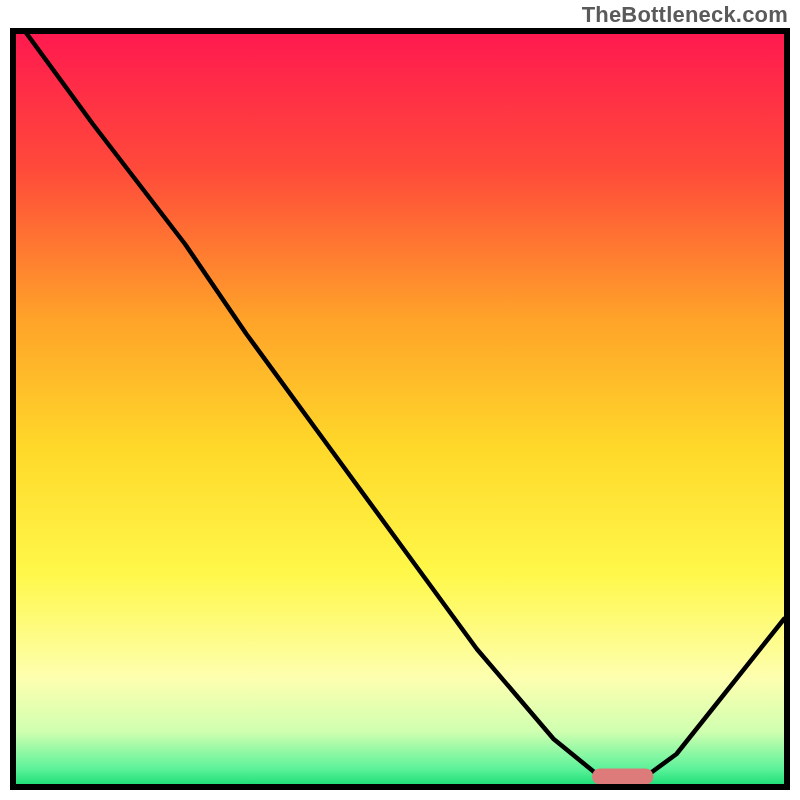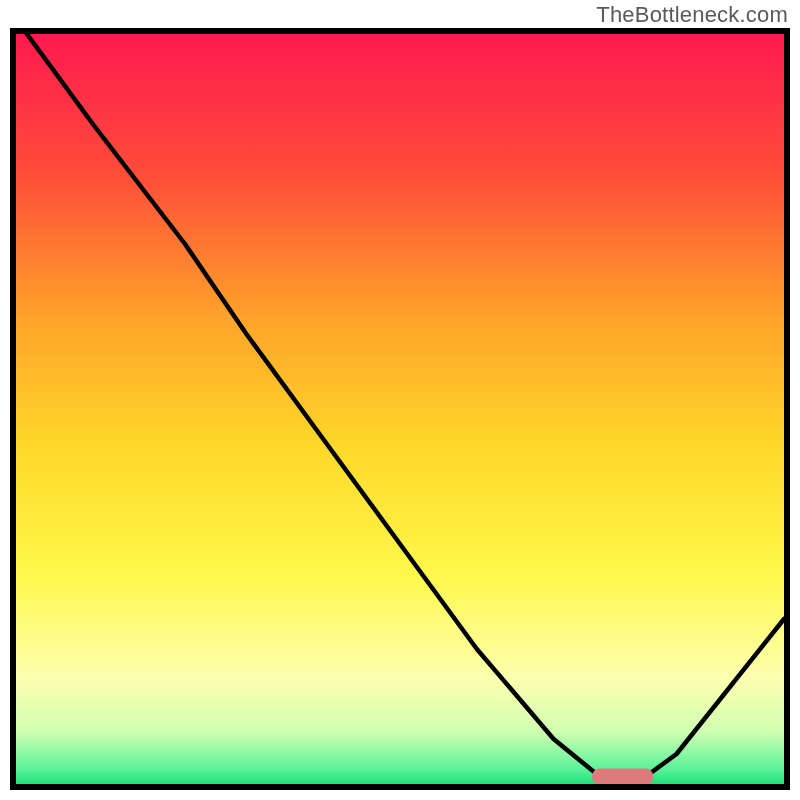--- a/index.html
+++ b/index.html
@@ -9,21 +9,21 @@
     background: #ffffff;
     position: relative;
     font-family: Arial, sans-serif;
   }
   .watermark {
     position: absolute;
     top: 2px;
     right: 12px;
     font-size: 22px;
     color: #5a5a5a;
-    font-weight: normal;
+    font-weight: bold;
     letter-spacing: 0.2px;
   }
   .chart-frame {
     position: absolute;
     top: 28px;
     left: 10px;
     width: 780px;
     height: 762px;
   }
   svg { display: block; }

